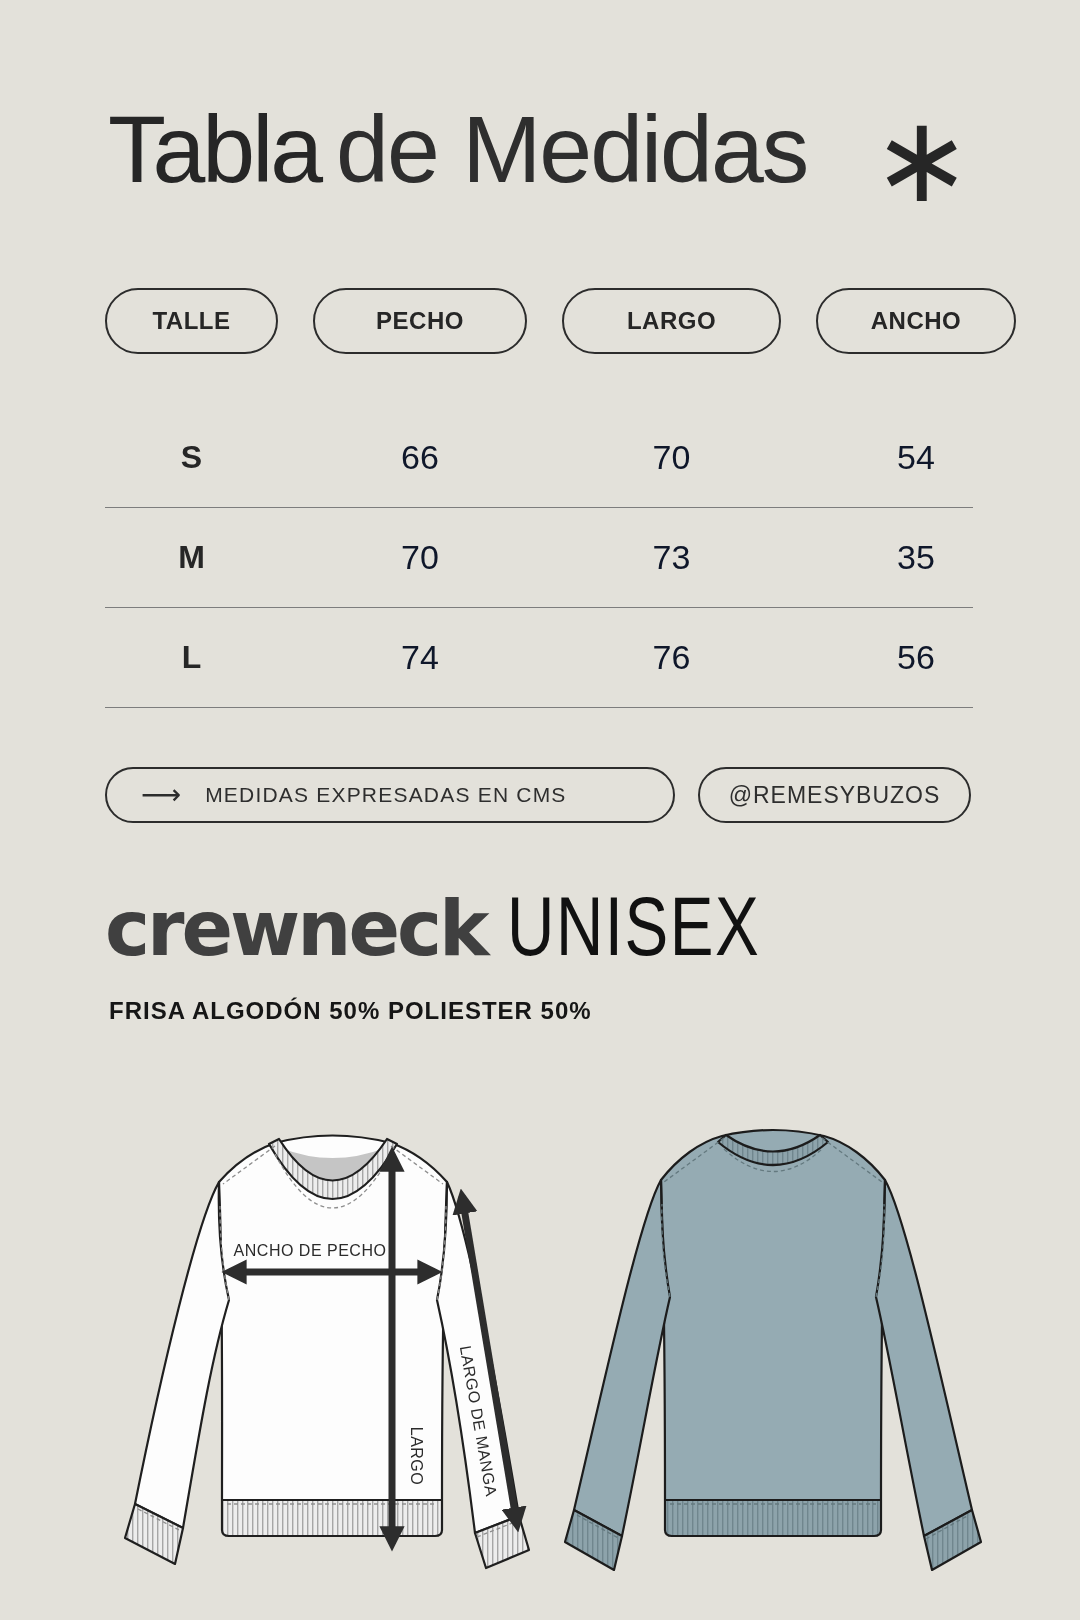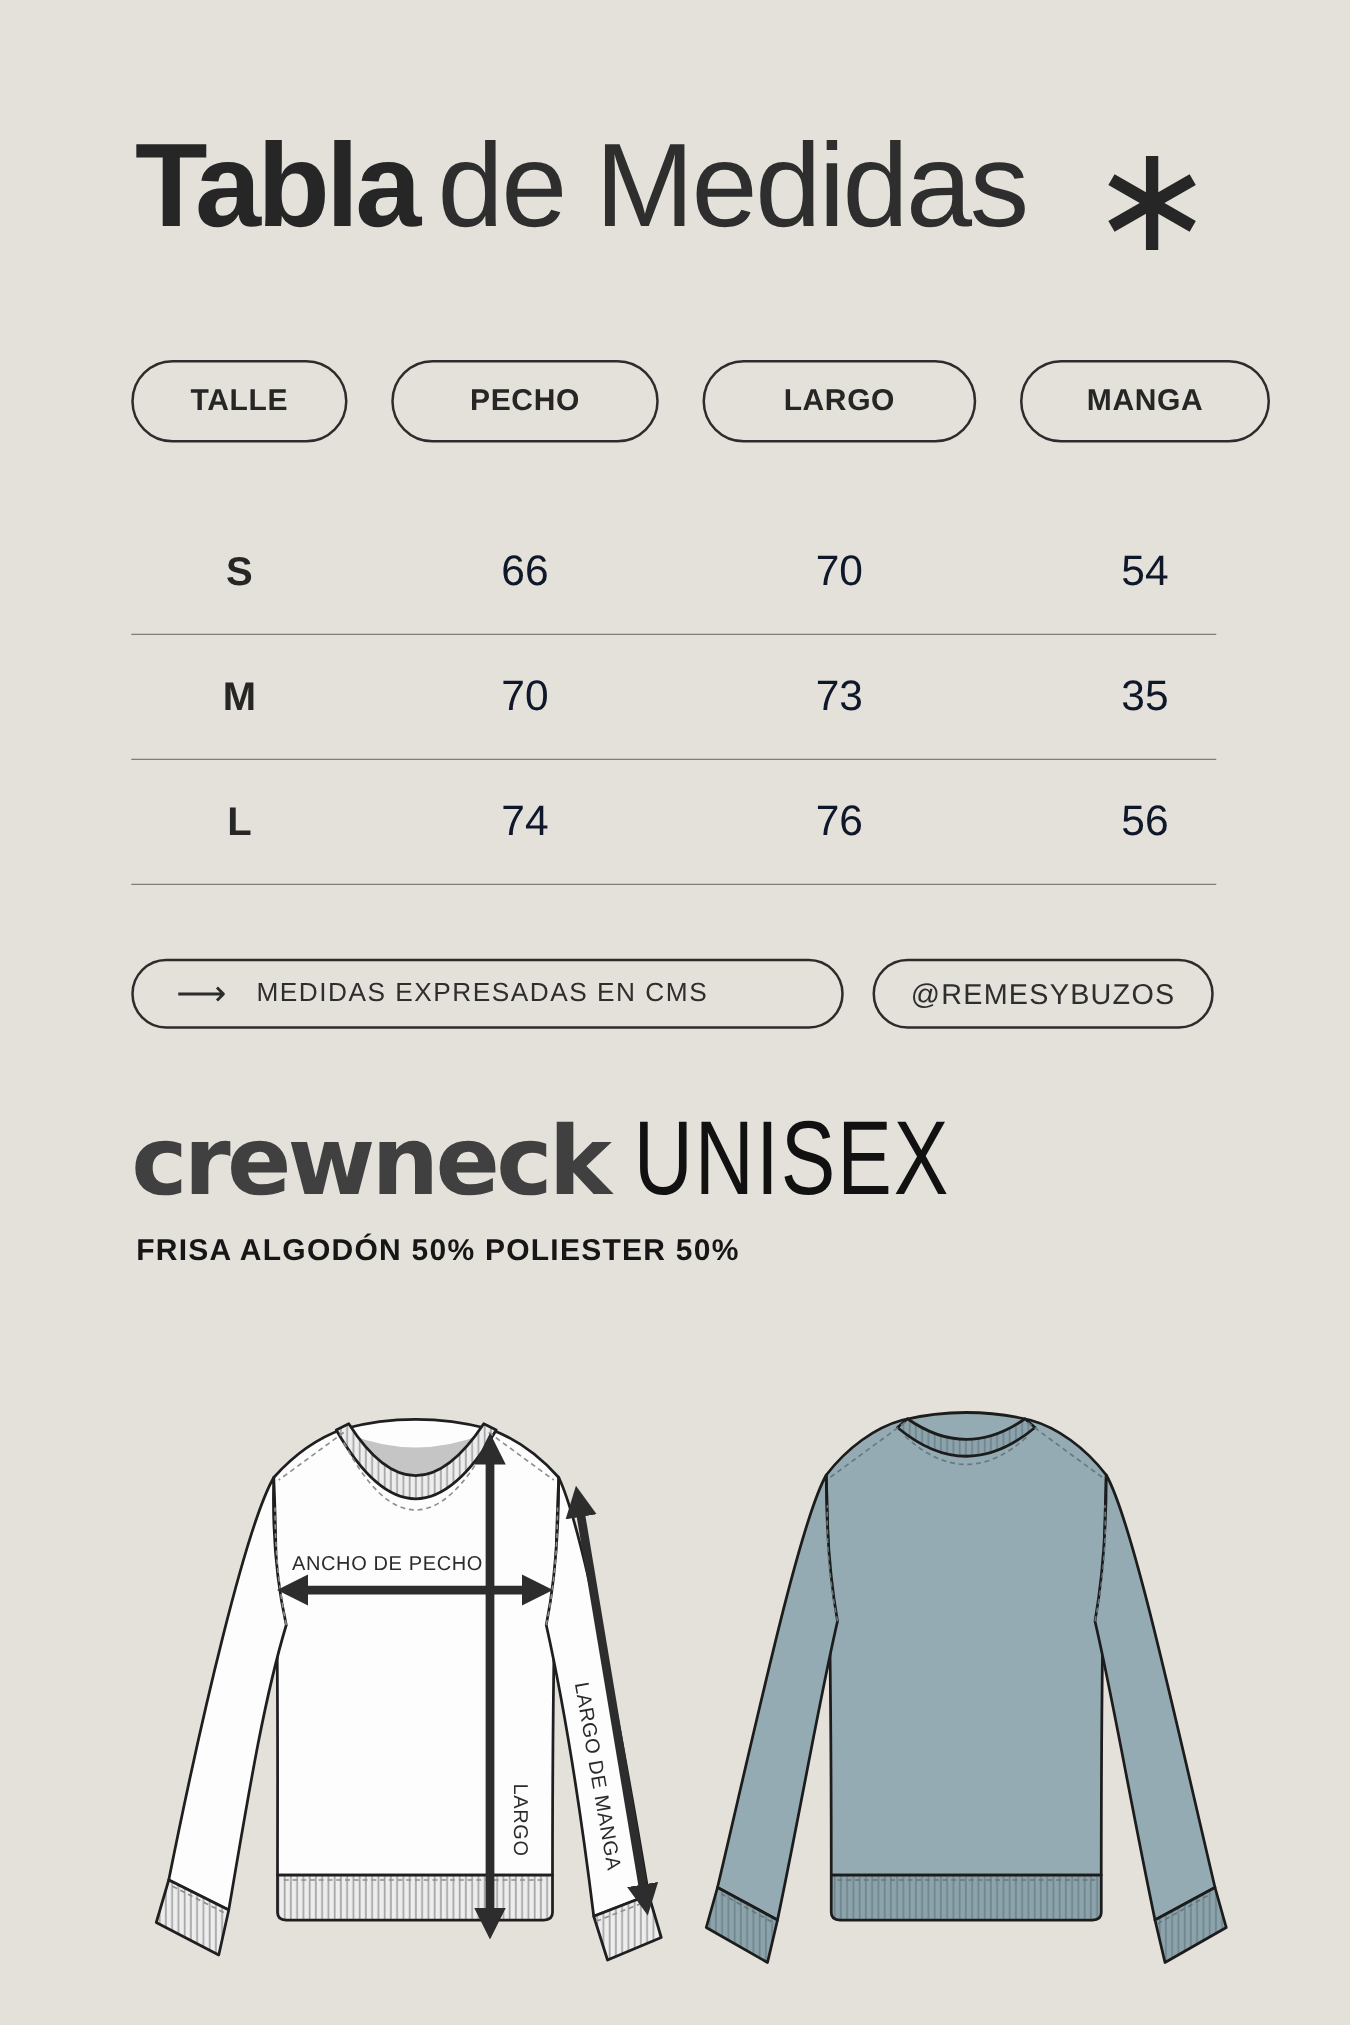--- a/index.html
+++ b/index.html
@@ -5,21 +5,21 @@
   html,body{margin:0;padding:0;}
   .page{
     position:relative; width:1080px; height:1620px; overflow:hidden;
     background:#e3e1da; color:#2a2a2a;
     font-family:"Liberation Sans", sans-serif;
   }
   
   .title-row{position:absolute; left:108px; top:98px; width:870px;
     display:flex; justify-content:space-between; align-items:flex-start;}
   .title{font-size:95px; line-height:1.08; letter-spacing:-3px; white-space:nowrap;}
-  .t-bold{font-weight:700; color:#262626;}
+  .t-bold{font-weight:400; color:#262626;}
   .t-light{font-weight:400; color:#2e2e2e; margin-left:16px; letter-spacing:-2px;margin-top:48px;}
   .asterisk{font-size:120px; line-height:95px; font-weight:400; color:#262626;
     margin-top:14px; margin-right:6px;}
   
   .cols{display:grid; grid-template-columns:173px 214px 219px 200px;
     justify-content:space-between; width:868px;gap:35px;}
   .pills-row{position:absolute; left:105px; top:288px;}
   .pill{height:62px; border:2.5px solid #2c2c2c; border-radius:36px;
     display:flex; align-items:center; justify-content:center;
     font-weight:700; font-size:24px; letter-spacing:0.5px; color:#262626;}
@@ -38,21 +38,21 @@
   .note-arrow{font-size:28px; color:#2c2c2c; line-height:1;}
   .note-text{font-size:21px; letter-spacing:1.2px; color:#2e2e2e;}
   .handle-text{font-size:23px; letter-spacing:1px; color:#2e2e2e;}
   
   .product{position:absolute; left:105px; top:878px;}
   .product-title{display:flex; align-items:baseline; white-space:nowrap;}
   .p-name{font-family:"DejaVu Sans", sans-serif; font-weight:700;
     font-size:76px; letter-spacing:-3px; color:#404040;}
   .p-variant{display:inline-block; transform:scaleX(0.78); transform-origin:left bottom;
     font-weight:400; font-size:84px; letter-spacing:2px; color:#111; margin-left:20px;}
-  .p-material{margin-top:12px; margin-left:4px; font-weight:700;
+  .p-material{margin-top:22px; margin-left:4px; font-weight:700;
     font-size:24px; letter-spacing:1px; color:#161616;}
   
   .diagrams{position:absolute; left:105px; top:1122px; width:905px;
     display:flex; justify-content:space-between;}
   .diagram-label{font-size:16px; fill:#2b2b2b; letter-spacing:0.5px;
     font-family:"Liberation Sans", sans-serif;}
 </style>
 </head>
 <body>
 
@@ -62,21 +62,21 @@
     <div class="title">
       <span class="t-bold">Tabla</span><span class="t-light">de Medidas</span>
     </div>
     <div class="asterisk">∗</div>
   </div>
 
   <div class="pills-row cols">
     <div class="pill">TALLE</div>
     <div class="pill">PECHO</div>
     <div class="pill">LARGO</div>
-    <div class="pill">MANGA</div>
+    <div class="pill">ANCHO</div>
   </div>
 
   <div class="size-table">
     <div class="trow cols">
       <div class="cell size">S</div>
       <div class="cell">66</div>
       <div class="cell">70</div>
       <div class="cell">54</div>
     </div>
     <div class="trow cols">

